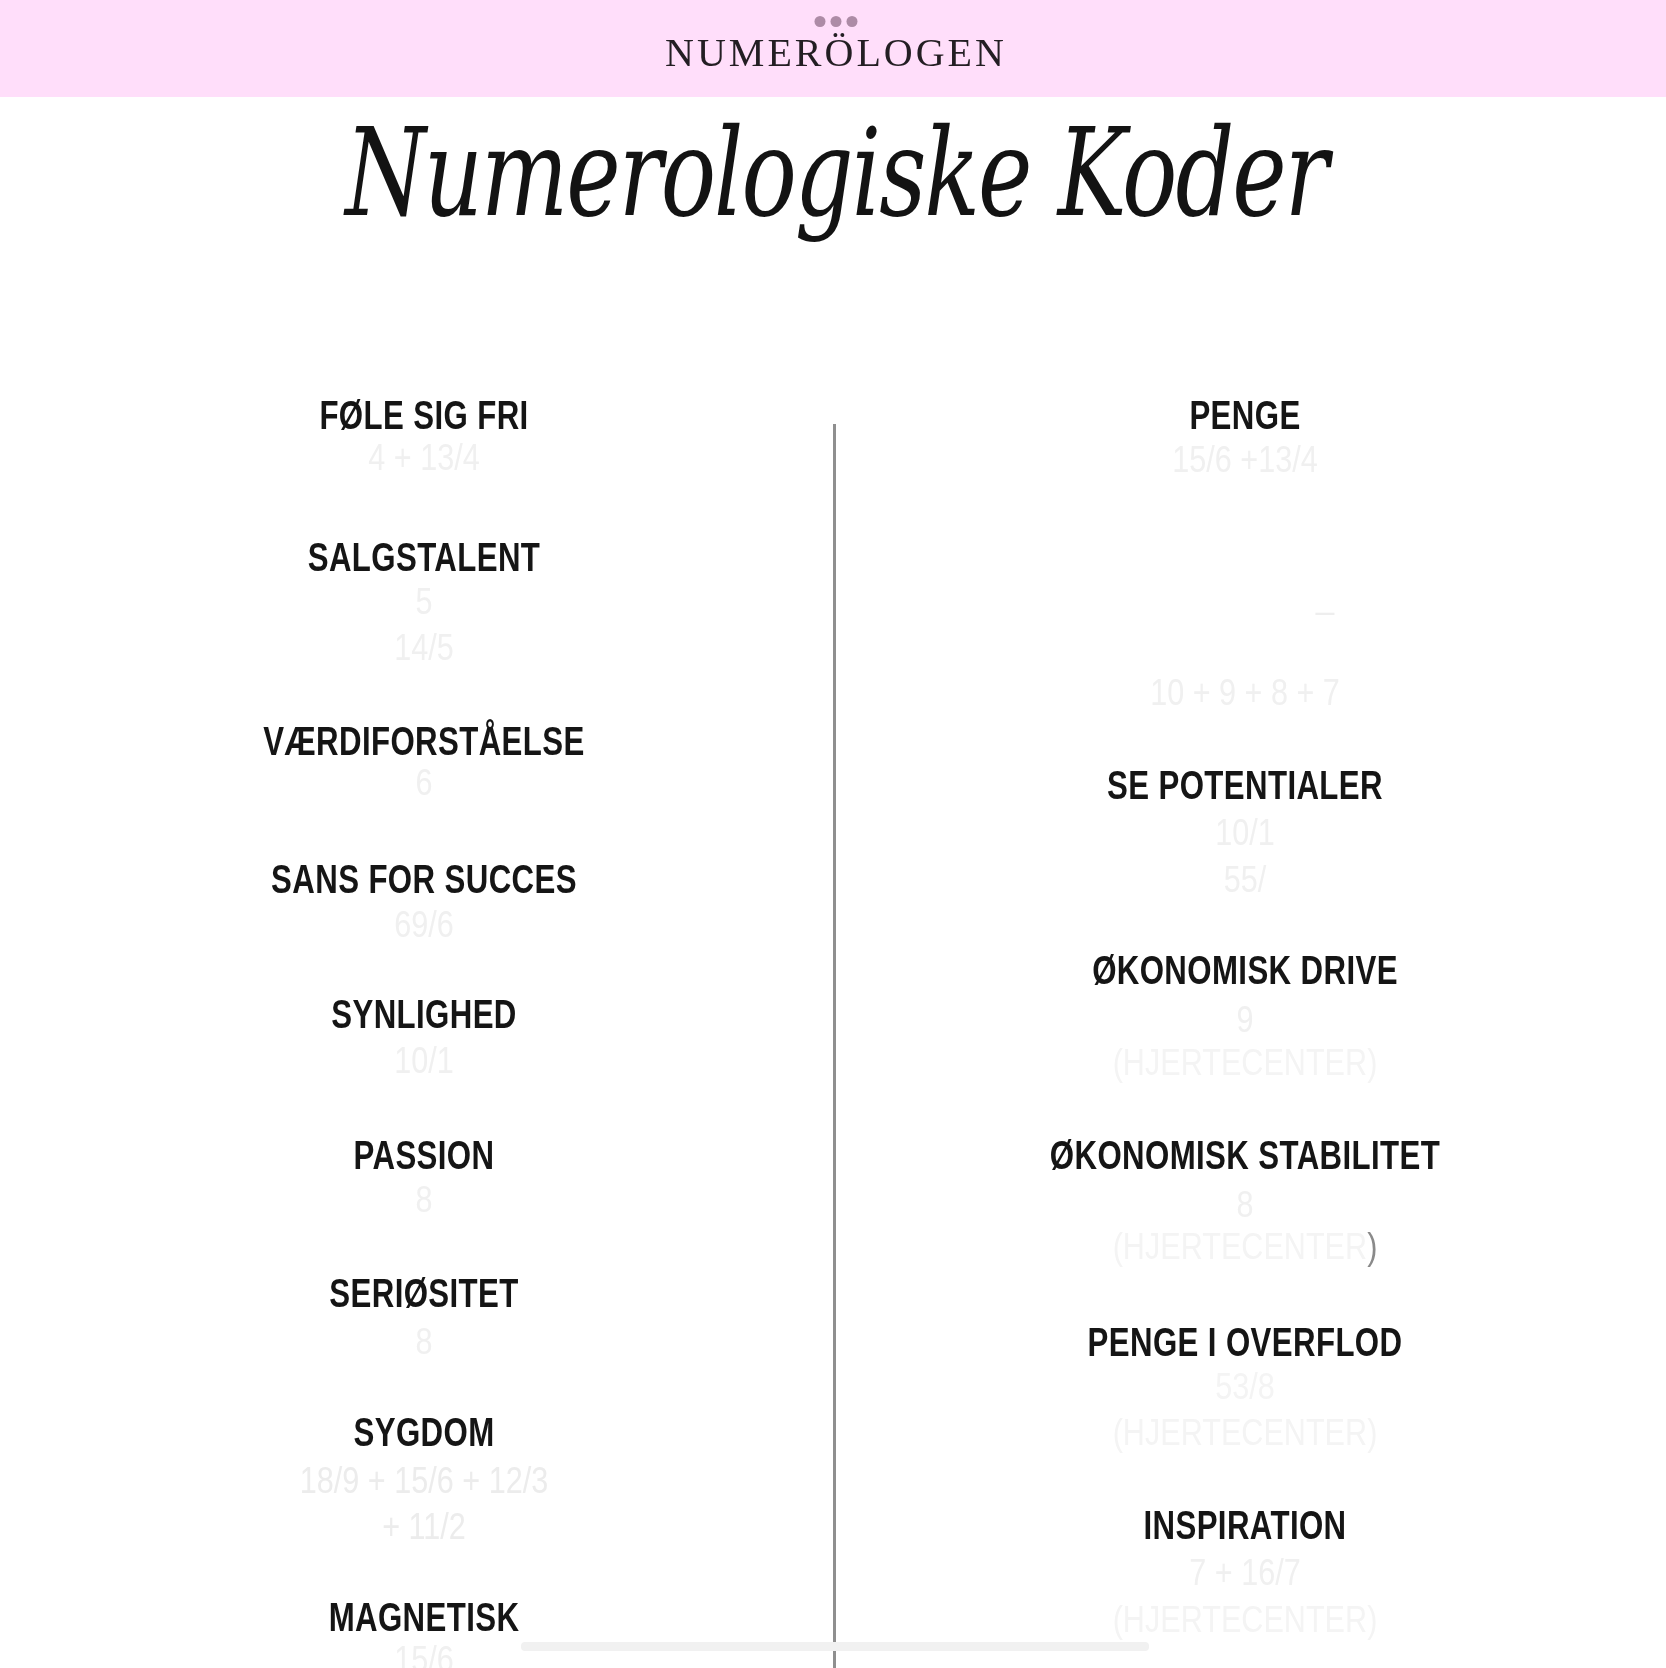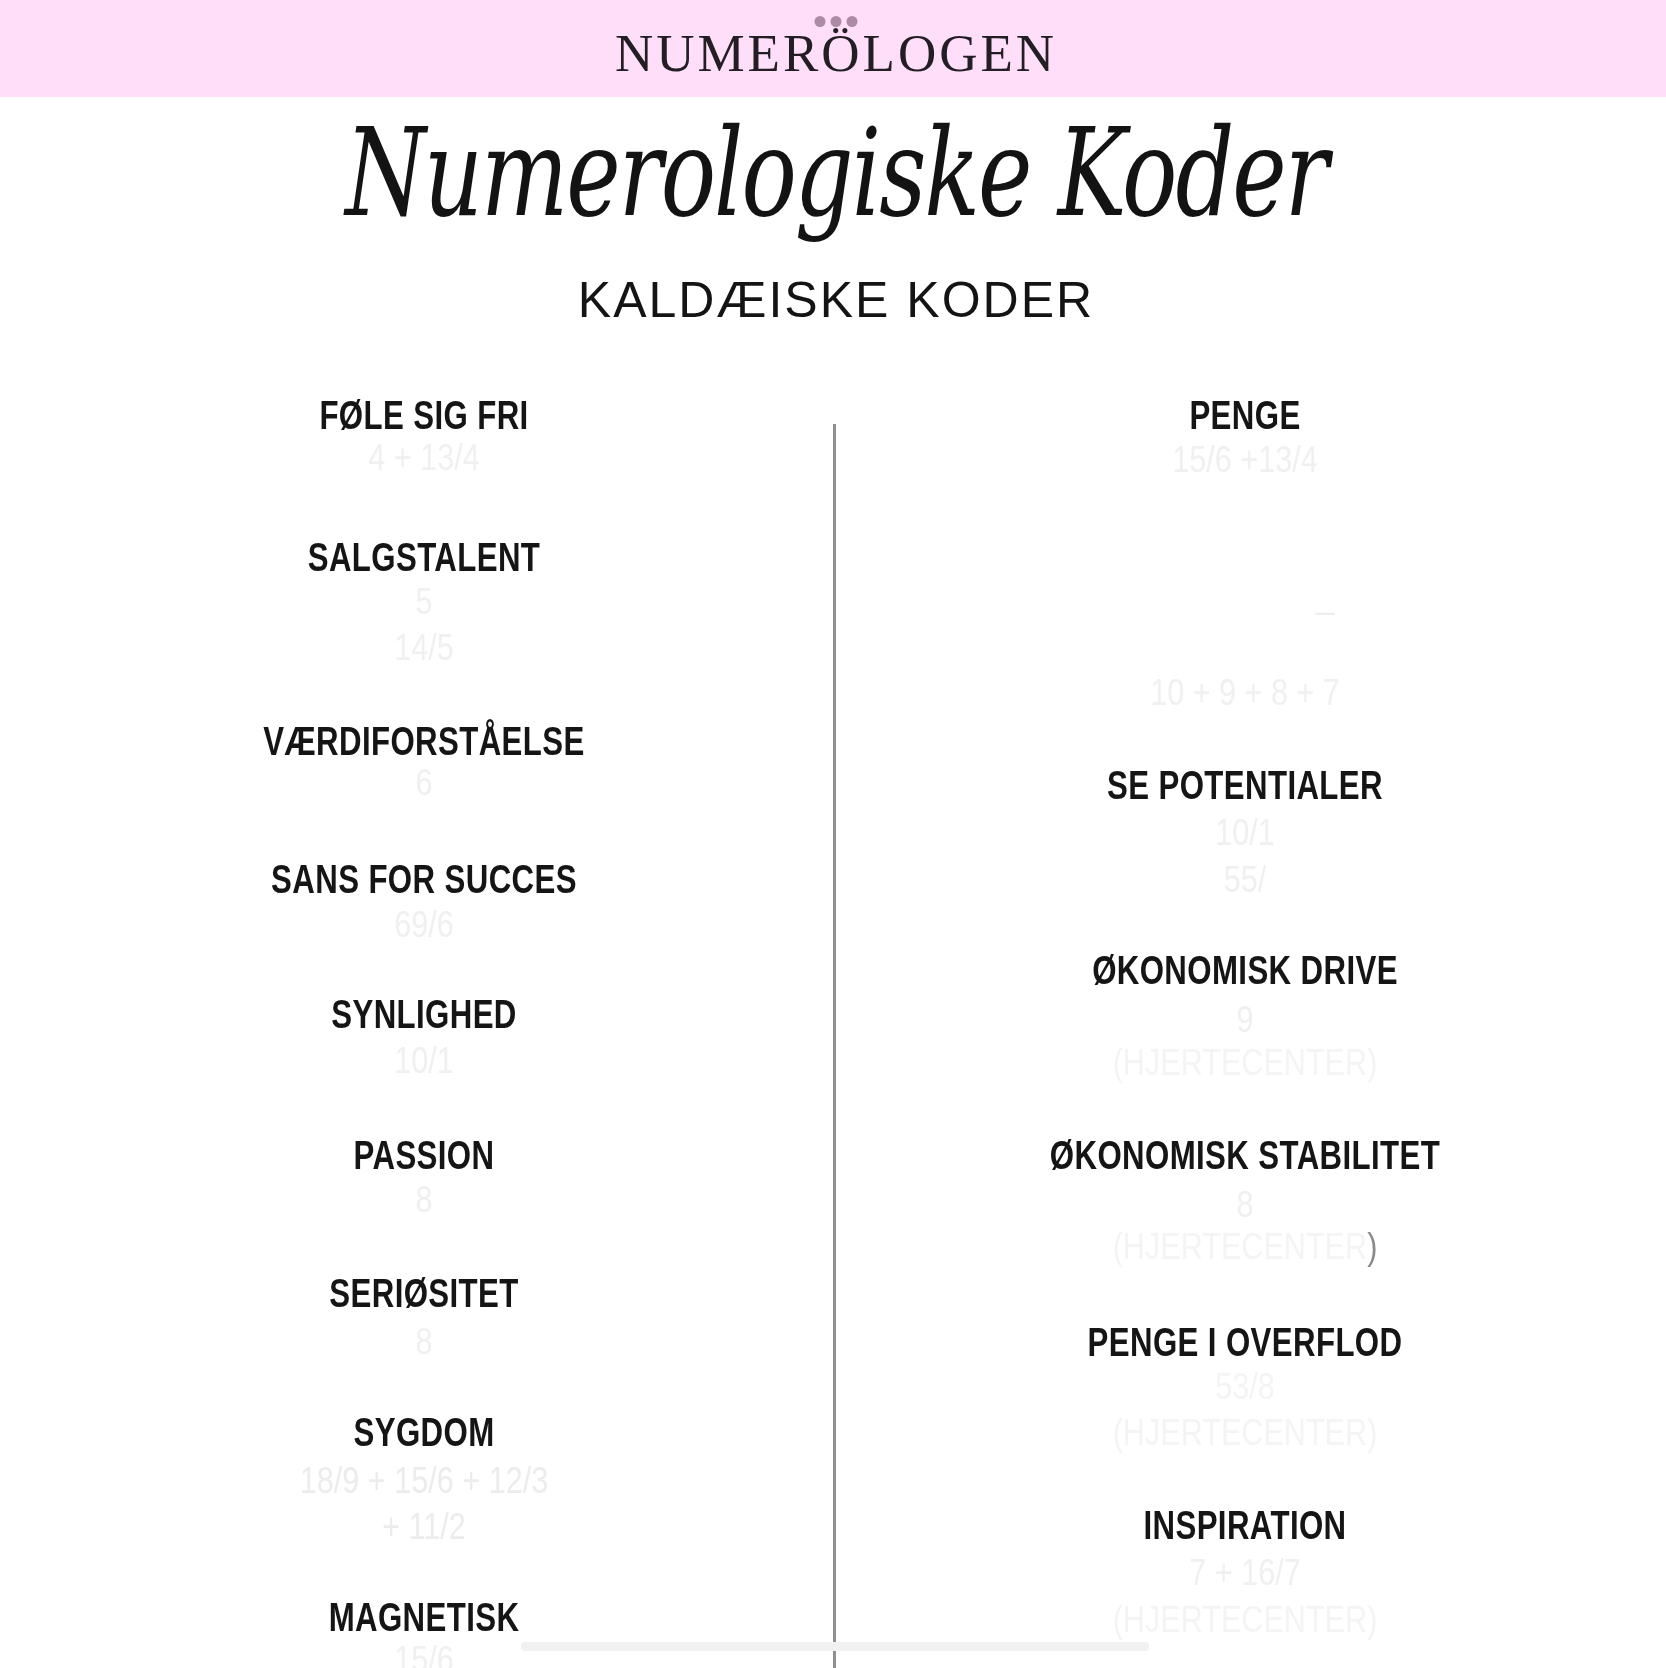--- a/index.html
+++ b/index.html
@@ -1,20 +1,20 @@
 <!DOCTYPE html>
 <html><head>
 <meta charset="utf-8">
 <style>
   html,body{margin:0;padding:0;background:#ffffff;}
   .page{position:relative;width:1666px;height:1668px;overflow:hidden;background:#ffffff;
         font-family:"Liberation Sans",sans-serif;margin:0 auto;}
   .band{position:absolute;left:0;top:0;width:1666px;height:97px;background:#ffdefa;}
   .ln{position:absolute;white-space:nowrap;transform:translateX(-50%);}
-  .brand{left:836px;top:22px;font-family:"Liberation Serif",serif;font-size:53px;
+  .brand{left:836px;top:22px;font-family:"Liberation Serif",serif;font-size:40px;
          letter-spacing:3px;color:#231e23;line-height:62px;font-weight:400;}
   .dots{position:absolute;left:836px;top:16px;transform:translateX(-50%);display:flex;gap:5px;}
   .dot{width:11px;height:11px;border-radius:50%;background:#ad8ba6;}
   .script{left:836px;top:98px;font-family:"DejaVu Serif","Liberation Serif",serif;
           font-style:italic;font-size:92px;letter-spacing:-2px;color:#131313;
           transform:translateX(-50%) scaleY(1.32);transform-origin:top center;line-height:1.25;}
   .subtitle{left:836px;top:272px;font-size:50px;letter-spacing:2px;color:#141414;line-height:56px;}
   .divider{position:absolute;left:833px;top:424px;width:3px;height:1244px;background:#8f8f8f;}
   .lbl{font-weight:700;font-size:40px;letter-spacing:.5px;color:#151515;line-height:46px;
        transform:translateX(-50%) scaleX(.78);}
@@ -35,21 +35,20 @@
   <div class="band">
     <div class="dots">
       <span class="dot"></span>
       <span class="dot"></span>
       <span class="dot"></span>
     </div>
     <div class="ln brand">NUMERÖLOGEN</div>
   </div>
 
   <div class="ln script">Numerologiske Koder</div>
-  <div class="ln subtitle">KALDÆISKE KODER</div>
 
   <div class="divider"></div>
 
   <div class="ln lbl" style="left:424px;top:392px">FØLE SIG FRI</div>
   <div class="ln code" style="left:424px;top:436px">4 + 13/4</div>
 
   <div class="ln lbl" style="left:424px;top:534px">SALGSTALENT</div>
   <div class="ln code" style="left:424px;top:580px">5</div>
   <div class="ln code" style="left:424px;top:626px">14/5</div>
 

